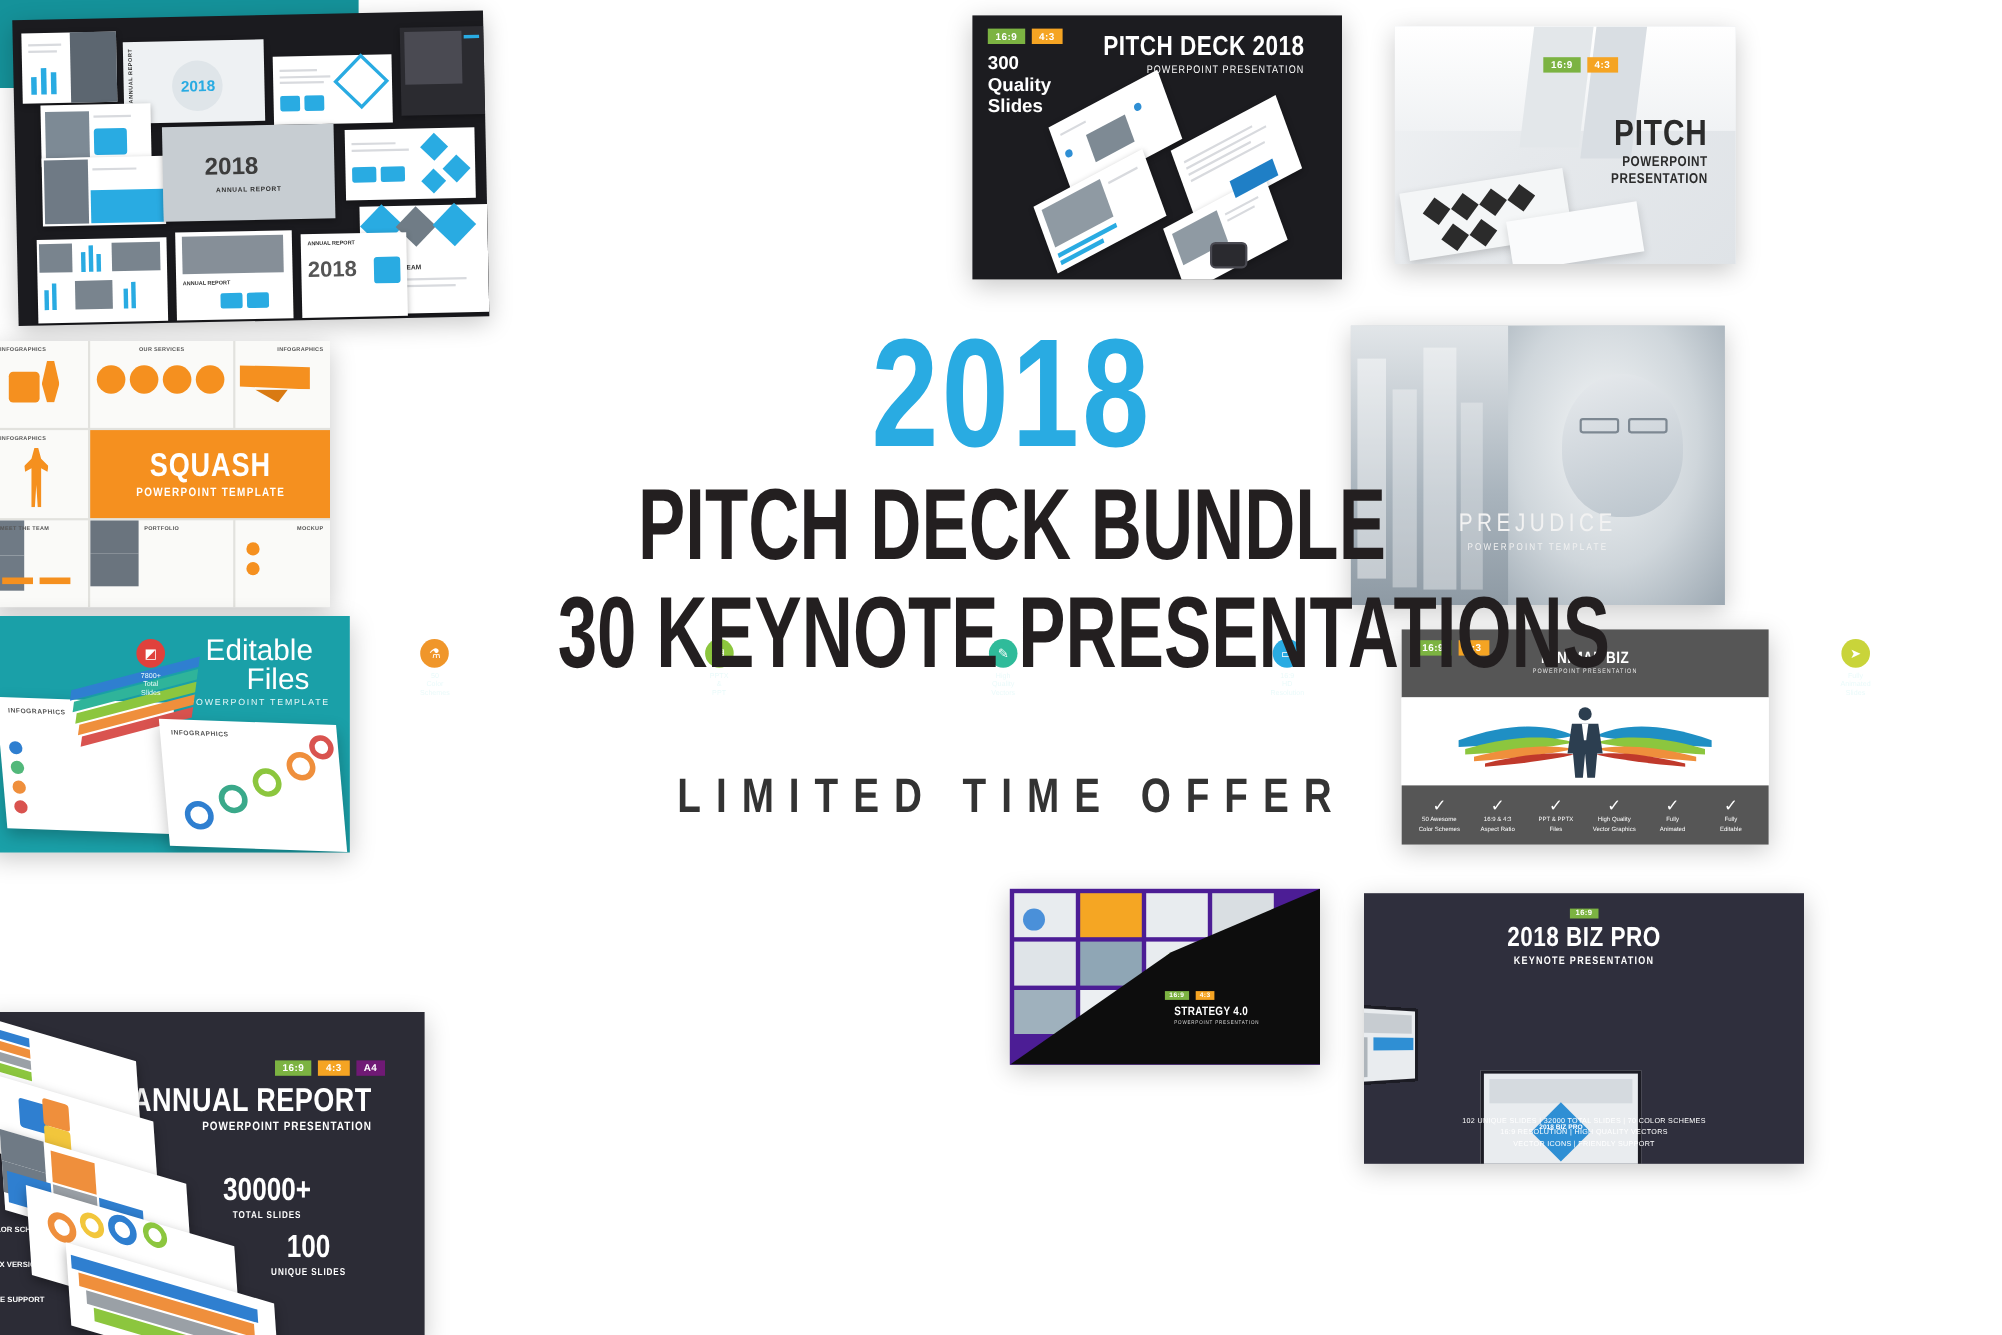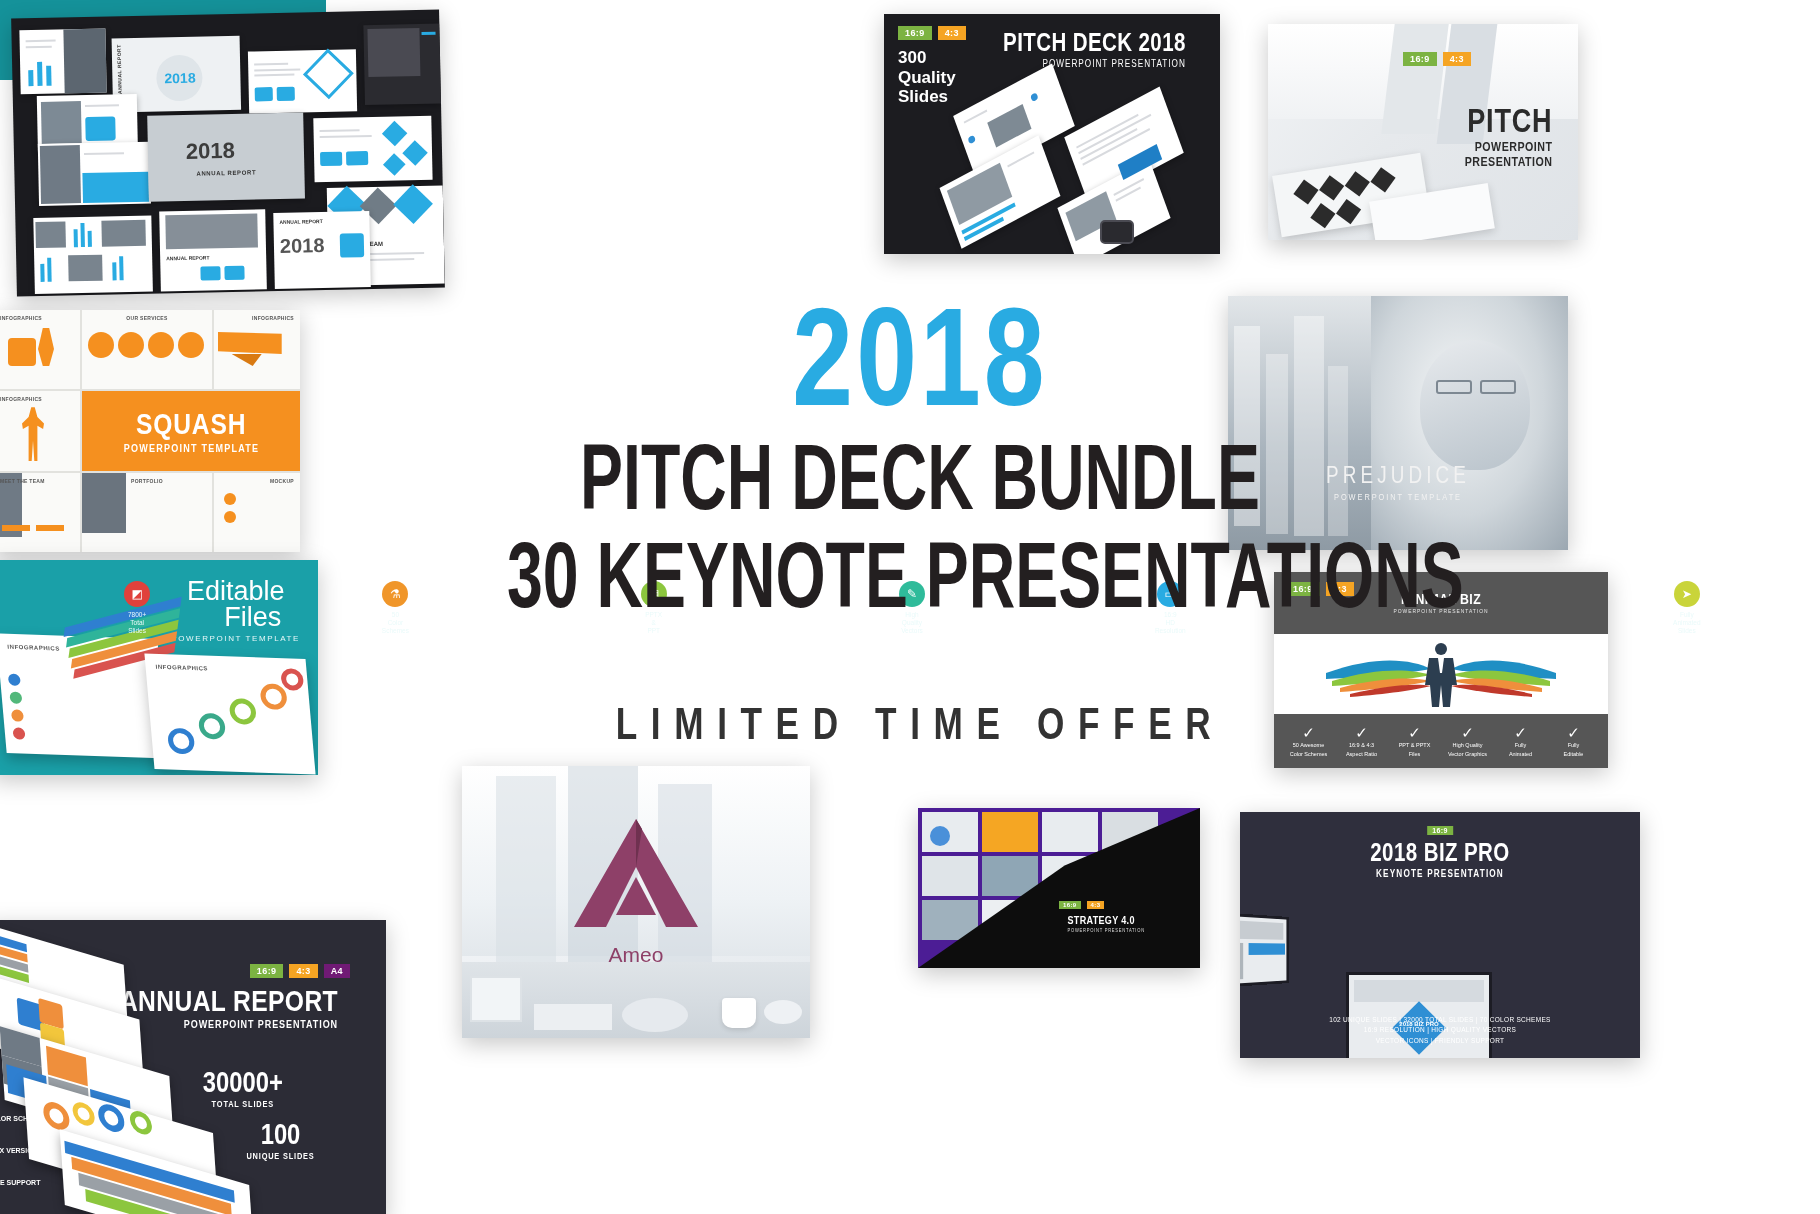--- a/index.html
+++ b/index.html
@@ -531,40 +531,20 @@
       <div class="ln" style="left:20px;top:60px;width:120px;"></div>
     </div>
     <div style="position:absolute;left:76px;top:238px;width:190px;height:74px;background:#fff;transform:skewY(20deg) rotate(-4deg);box-shadow:0 4px 10px rgba(0,0,0,.35);">
       <div style="position:absolute;left:4px;top:10px;width:170px;height:12px;background:#2f7fd0;"></div>
       <div style="position:absolute;left:10px;top:24px;width:160px;height:12px;background:#ef8f3c;"></div>
       <div style="position:absolute;left:16px;top:38px;width:150px;height:12px;background:#9aa0a6;"></div>
       <div style="position:absolute;left:22px;top:52px;width:140px;height:12px;background:#8cc63e;"></div>
     </div>
   </div>
 
-  <div class="card" id="c-ameo">
-    <div style="position:absolute;left:0;top:0;right:0;height:70%;background:linear-gradient(180deg,#ffffff 0%,#eef2f5 70%,#e3e8ec 100%);"></div>
-    <div style="position:absolute;left:34px;top:10px;width:60px;height:220px;background:rgba(215,222,228,.55);"></div>
-    <div style="position:absolute;left:106px;top:0;width:70px;height:236px;background:rgba(200,209,217,.5);"></div>
-    <div style="position:absolute;left:196px;top:18px;width:54px;height:210px;background:rgba(208,216,223,.5);"></div>
-    <div style="position:absolute;left:0;bottom:0;right:0;height:76px;background:linear-gradient(180deg,#dfe4e8,#cdd4da);"></div>
-    <div style="position:absolute;left:8px;bottom:16px;width:52px;height:46px;background:#f2f5f7;border:2px solid #dde2e6;"></div>
-    <div style="position:absolute;left:72px;bottom:8px;width:78px;height:26px;background:#eceff2;"></div>
-    <div style="position:absolute;left:160px;bottom:6px;width:66px;height:34px;border-radius:50%;background:#e6eaee;"></div>
-    <div style="position:absolute;right:54px;bottom:10px;width:34px;height:30px;border-radius:4px 4px 10px 10px;background:#ffffff;box-shadow:0 2px 5px rgba(0,0,0,.12);"></div>
-    <div style="position:absolute;right:8px;bottom:14px;width:38px;height:24px;border-radius:50%;background:#eef1f4;"></div>
-    <div class="ameo-logo">
-      <svg width="132" height="120" viewBox="0 0 132 120">
-        <polygon points="66,4 128,112 96,112 66,52 36,112 4,112" fill="#8e4068"></polygon>
-        <polygon points="66,62 86,100 46,100" fill="#8e4068"></polygon>
-        <polygon points="66,4 72,14 66,52" fill="#6f3150"></polygon>
-      </svg>
-      <div class="ameo-name">Ameo</div>
-    </div>
-  </div>
 
   <div class="card" id="c-strategy">
     <div style="position:absolute;left:4px;top:4px;width:56px;height:40px;background:#e8ecef;"></div>
     <div style="position:absolute;left:64px;top:4px;width:56px;height:40px;background:#f5a623;"></div>
     <div style="position:absolute;left:124px;top:4px;width:56px;height:40px;background:#e8ecef;"></div>
     <div style="position:absolute;left:184px;top:4px;width:56px;height:40px;background:#d9dee2;"></div>
     <div style="position:absolute;left:4px;top:48px;width:56px;height:40px;background:#dfe4e8;"></div>
     <div style="position:absolute;left:64px;top:48px;width:56px;height:40px;background:#8fa6b5;"></div>
     <div style="position:absolute;left:124px;top:48px;width:56px;height:40px;background:#e8ecef;"></div>
     <div style="position:absolute;left:4px;top:92px;width:56px;height:40px;background:#9fb1bd;"></div>

